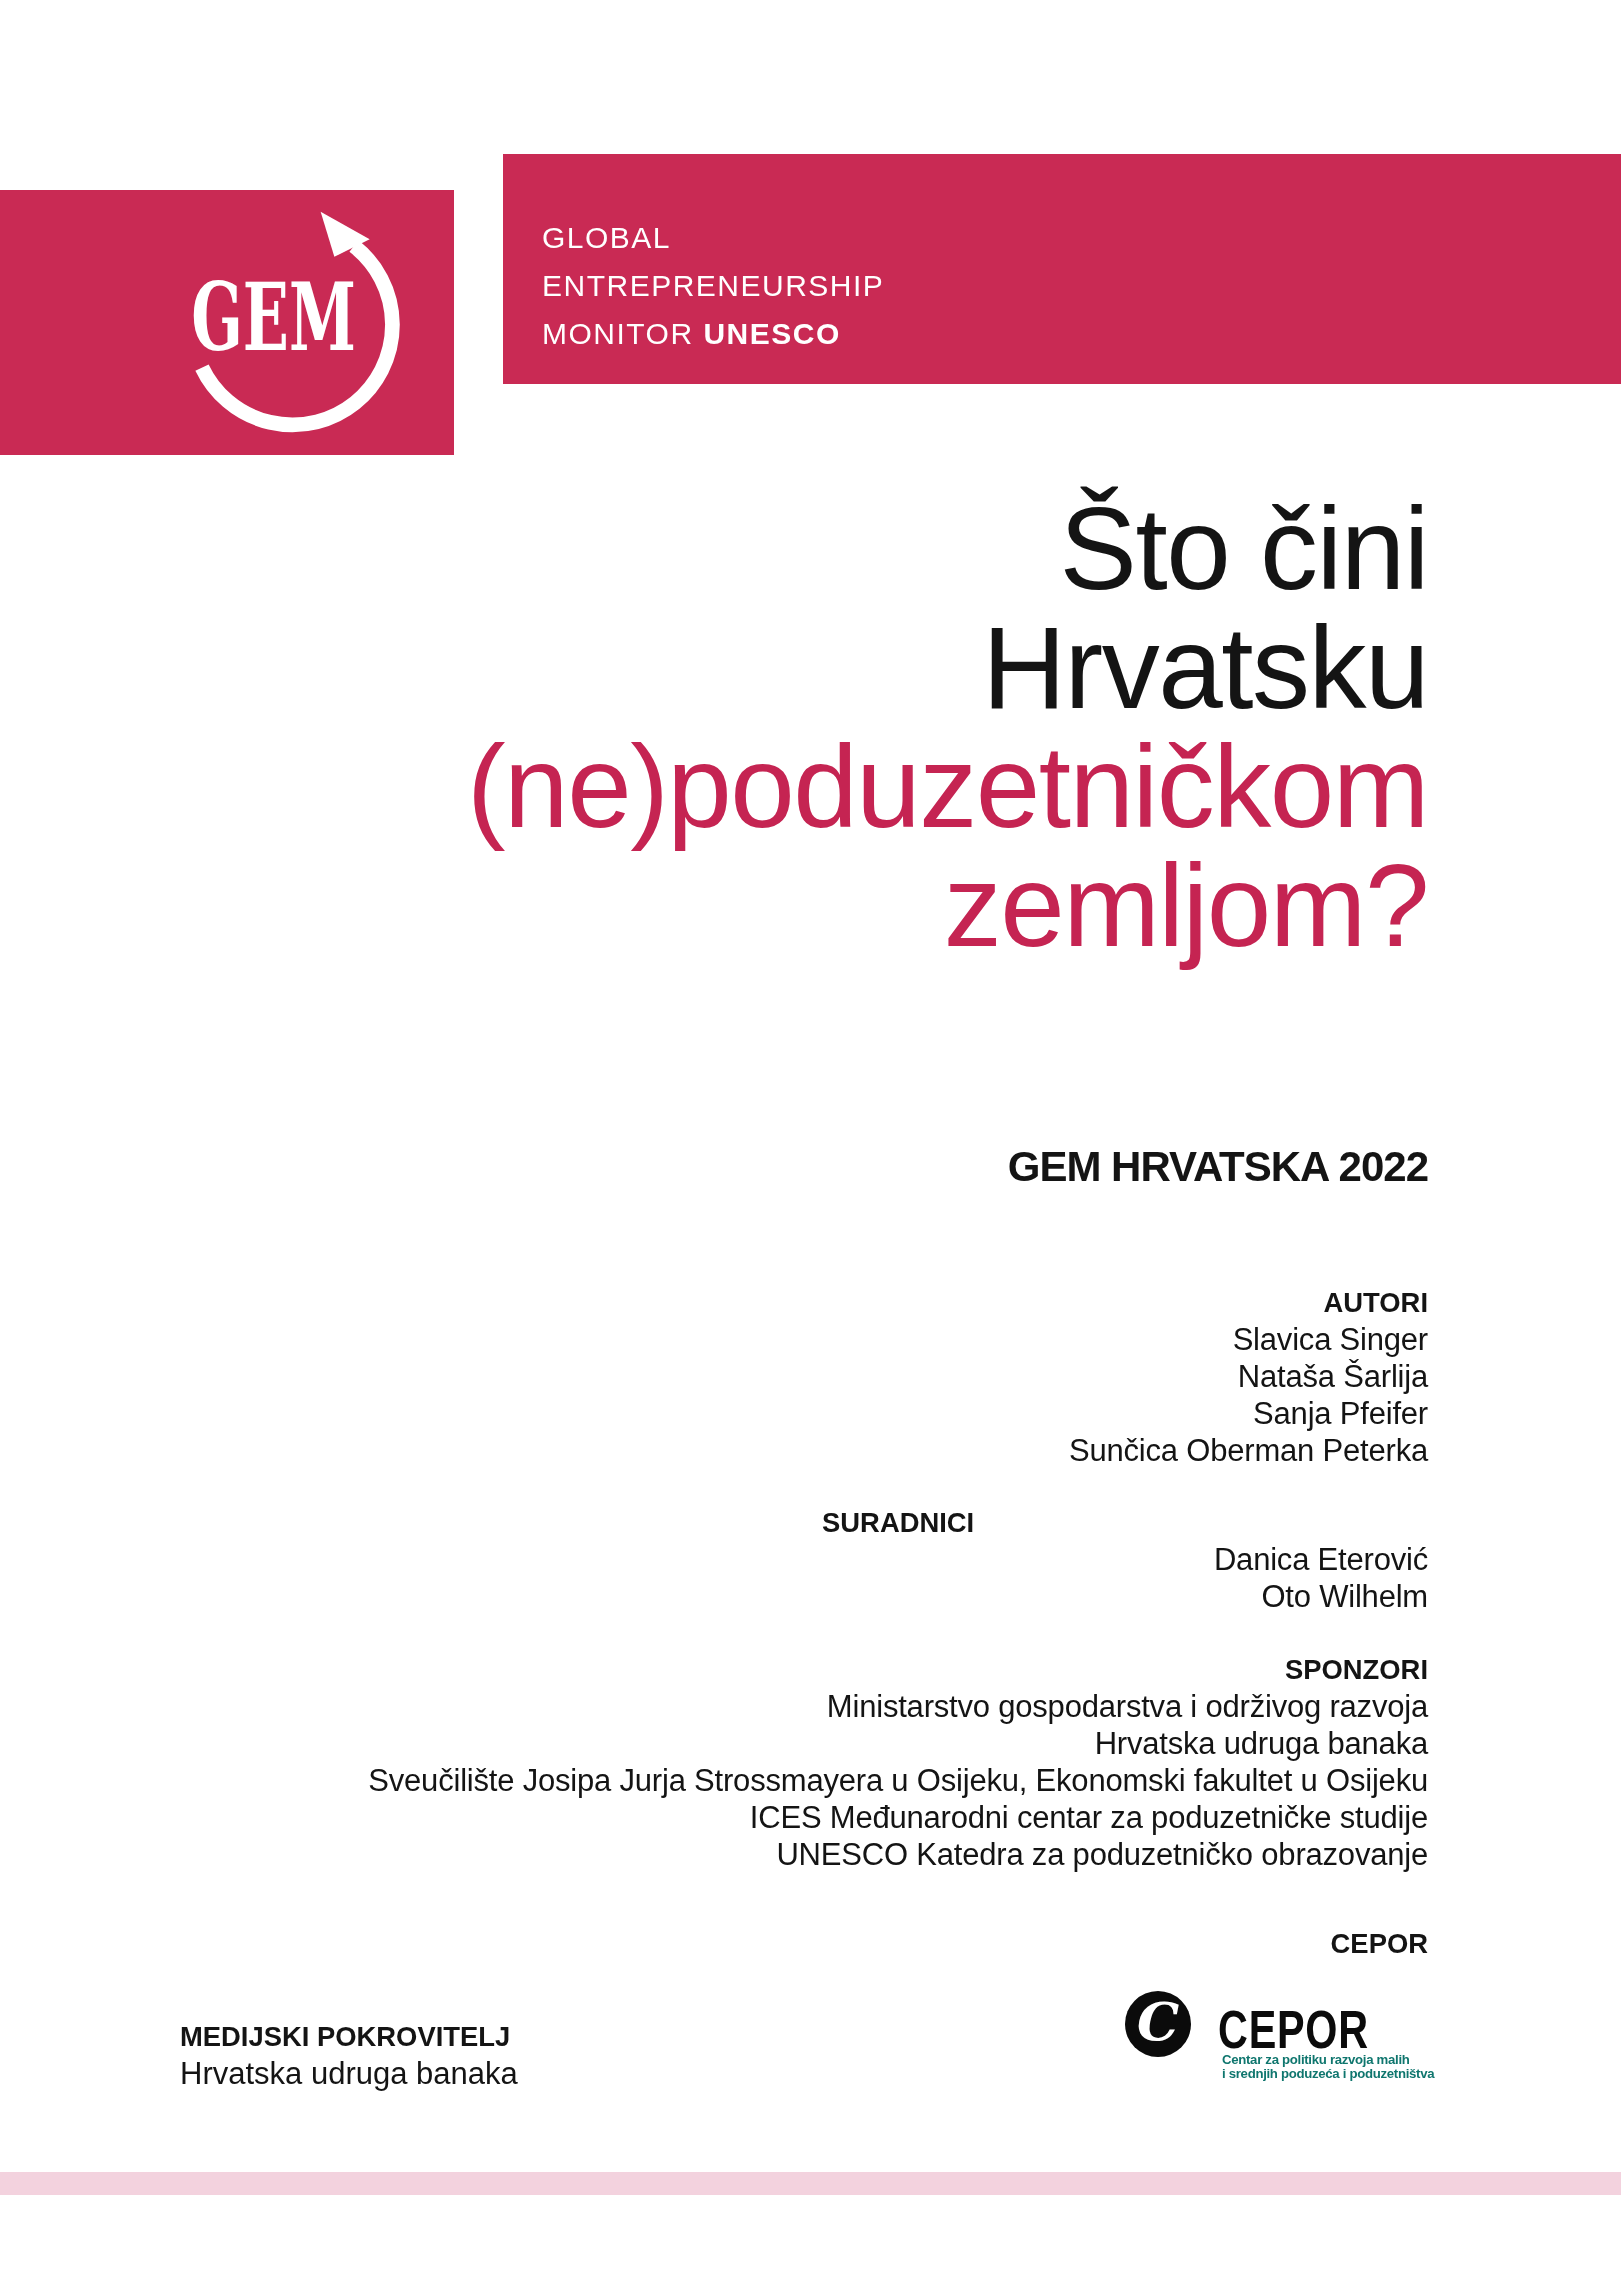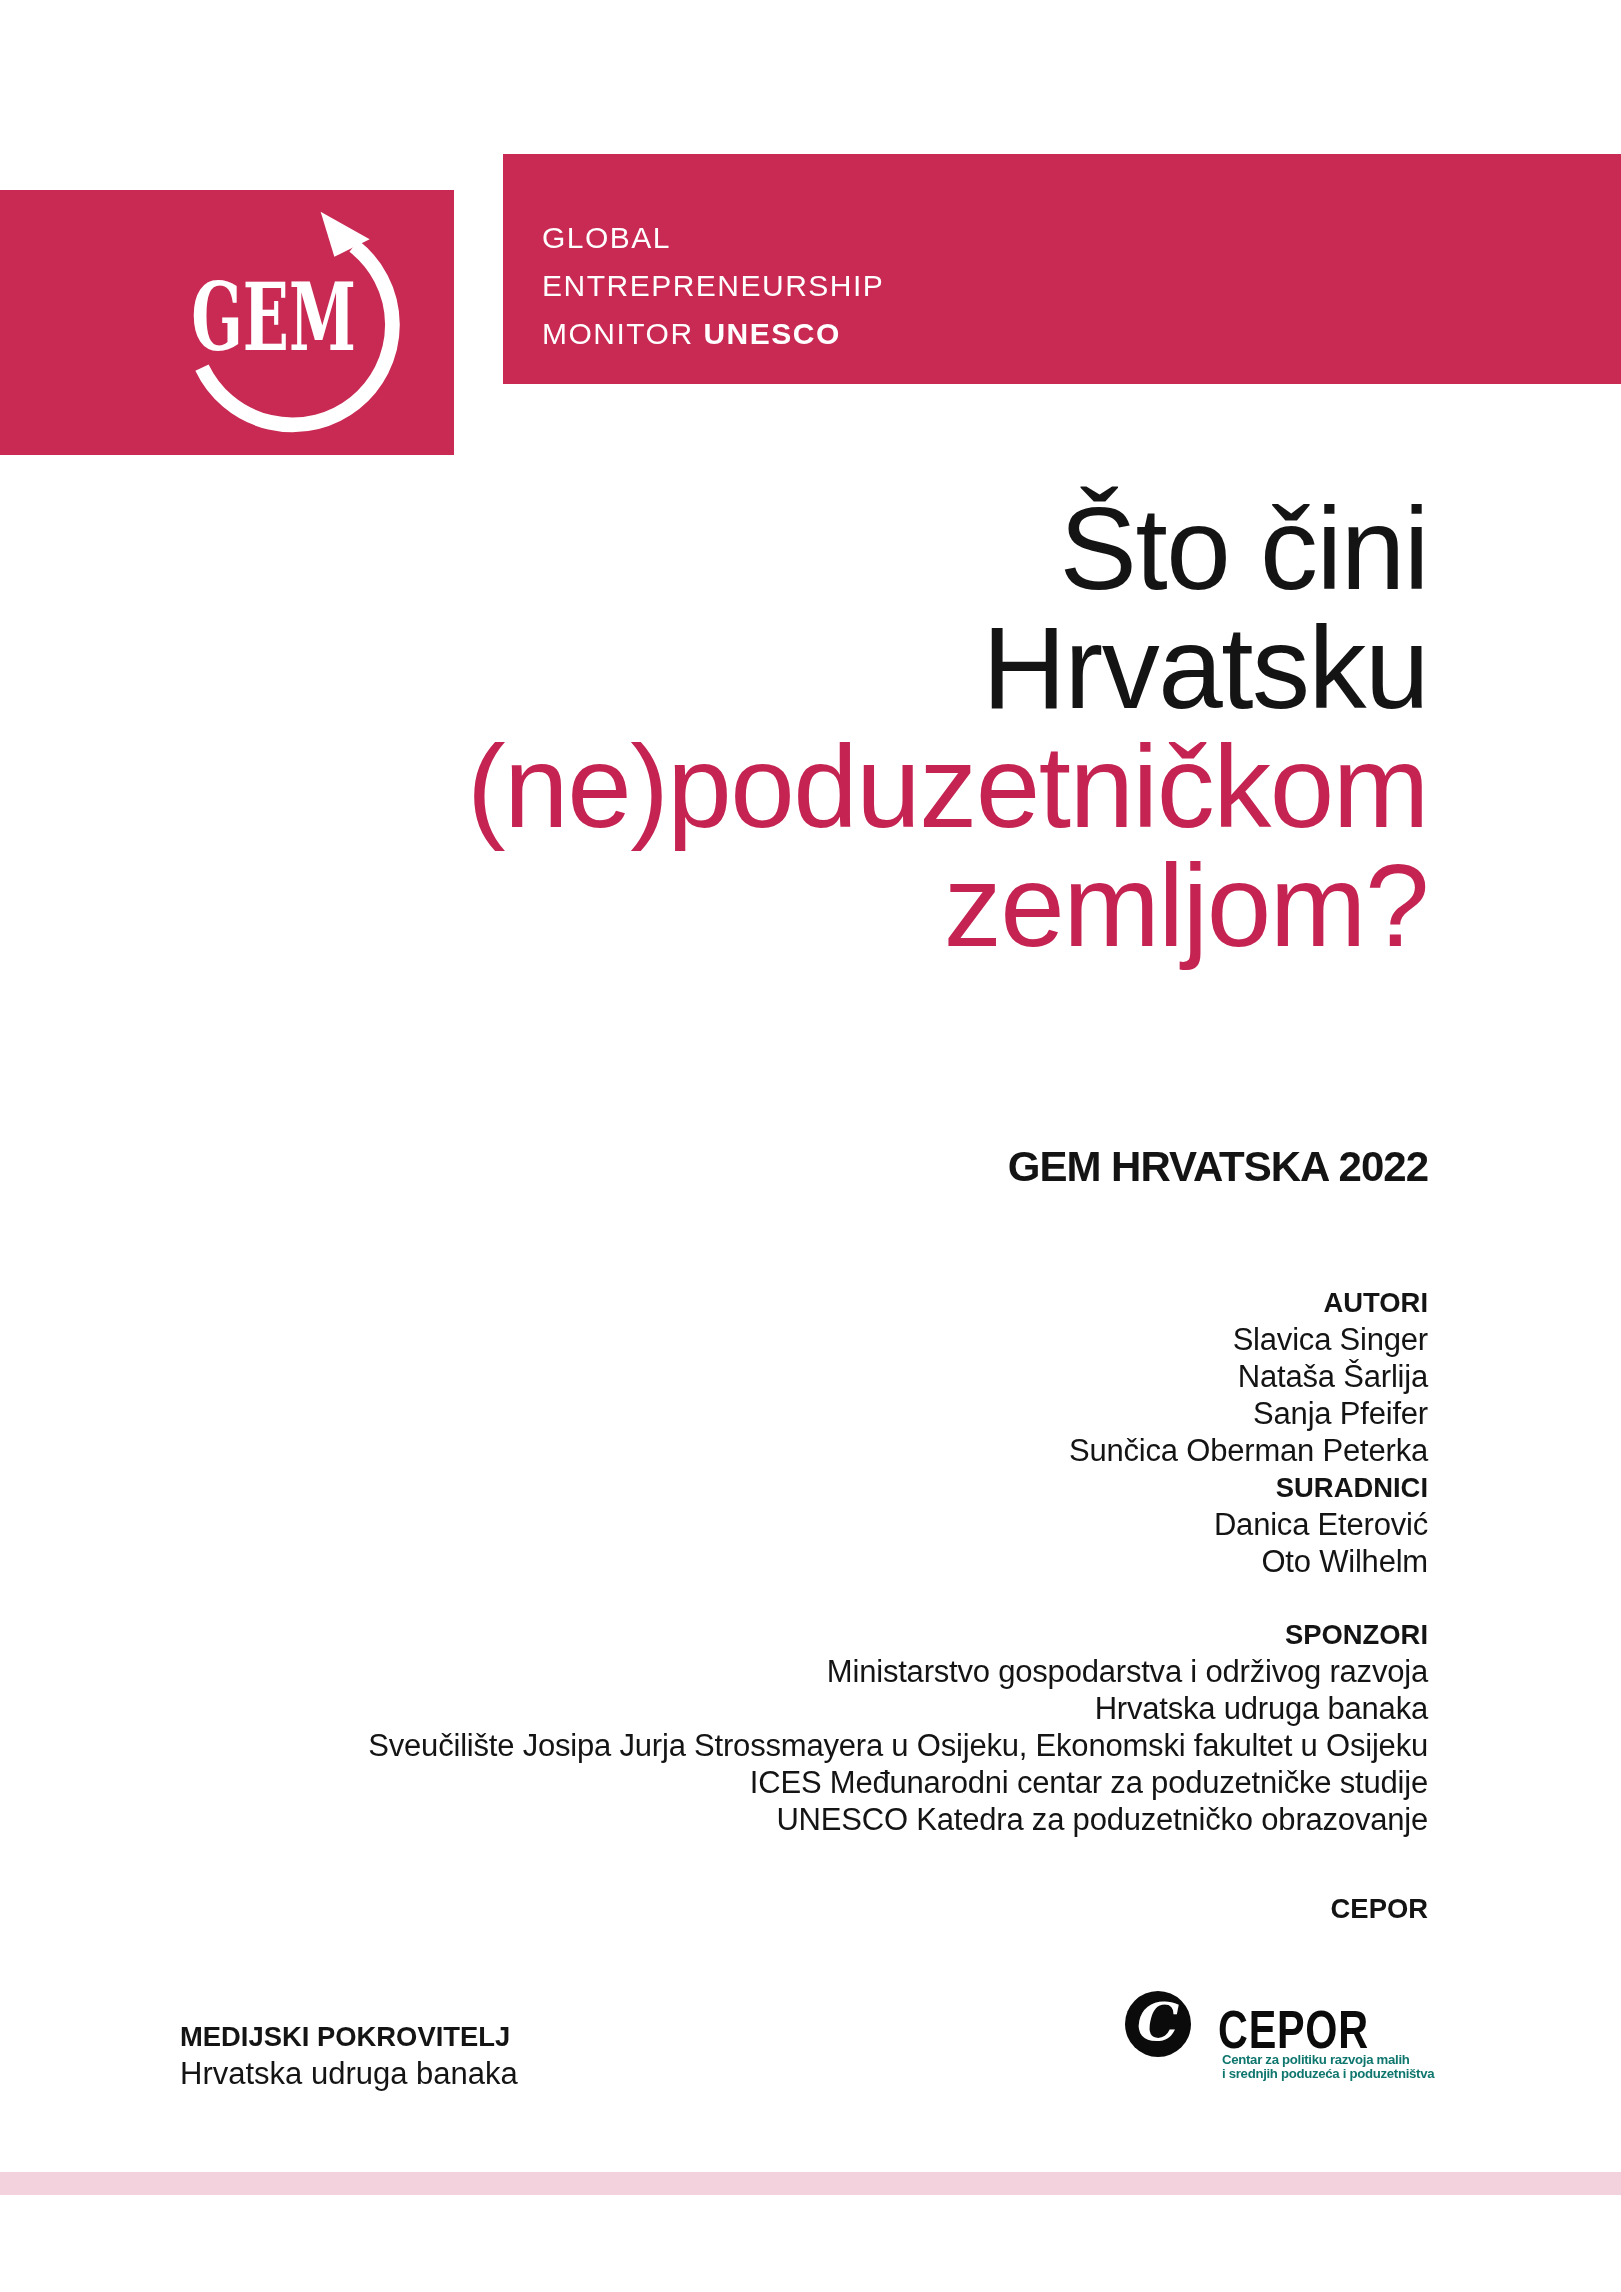--- a/index.html
+++ b/index.html
@@ -41,21 +41,21 @@
   .edition{
     position:absolute;right:193px;top:1143px;text-align:center;
     font-size:42px;font-weight:700;letter-spacing:-1px;white-space:nowrap;
   }
   
   .credits{
     position:absolute;right:193px;top:1284px;text-align:right;white-space:nowrap;
   }
   .credits .sec-h{font-size:27.4px;font-weight:700;line-height:37px;}
   .credits .line{font-size:31px;font-weight:400;line-height:37px;letter-spacing:-0.2px;}
-  .credits .gap36{}
+  .credits .gap36{margin-top:35px;text-align:center;}
   .credits .gap37{margin-top:36px;}
   .credits .gap53{margin-top:52px;}
   
   .media-block{
     position:absolute;left:180px;top:2018px;text-align:left;white-space:nowrap;
   }
   .media-block .sec-h{font-size:27.4px;font-weight:700;line-height:37px;}
   .media-block .line{font-size:31px;font-weight:400;line-height:37px;}
   
   .cepor-circle{

